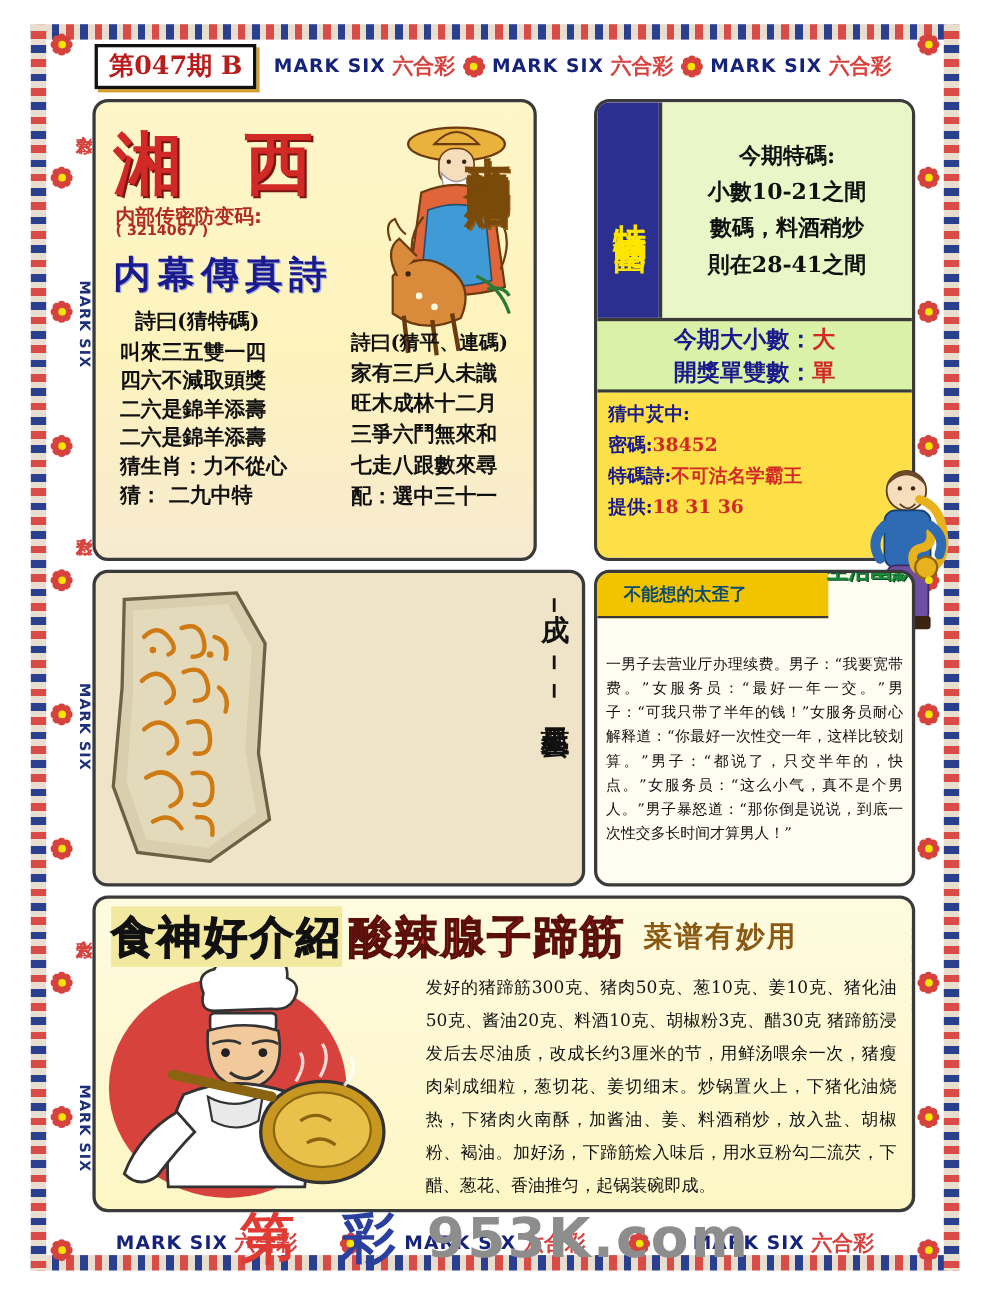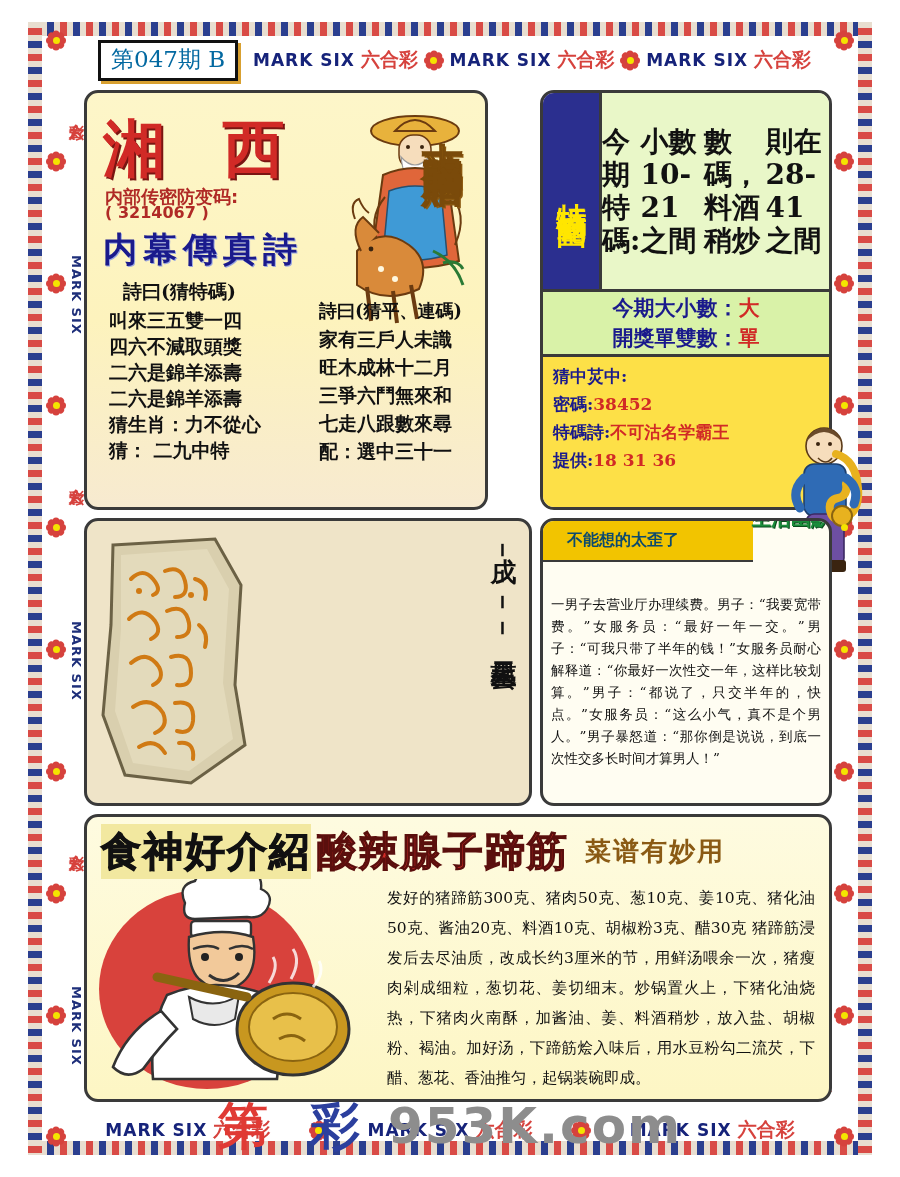--- a/index.html
+++ b/index.html
@@ -79,24 +79,23 @@
   .rail .vtxt.red { color:#d6423d; font-size:15px; }
 
   
   .header {
     position:absolute; left:86px; right:86px; top:38px; height:44px;
     display:flex; align-items:center;
   }
   .issue-box {
     background:#ffffff; border:3px solid #111; padding:1px 10px 3px 10px;
     font-family:"DejaVu Serif","Liberation Serif",serif;
-    font-weight:normal; font-size:23px; color:#0369a1; white-space:nowrap;
+    font-weight:bold; font-size:23px; color:#b91c1c; white-space:nowrap;
     box-shadow: 3px 3px 0 #d8a030;
     margin-right:12px;
-    margin-left:12px;
   }
   .marksix-run { flex:1; display:flex; align-items:center; justify-content:space-around; }
   .ms-unit { display:flex; align-items:center; gap:6px; }
   .ms-en { font-weight:bold; font-size:17px; color:#16237a; letter-spacing:1px; }
   .ms-cn { font-weight:bold; font-size:19px; color:#d6423d; }
 
   
   .footer {
     position:absolute; left:86px; right:86px; bottom:30px; height:34px;
     display:flex; align-items:center; justify-content:space-around;
@@ -134,21 +133,21 @@
     font-weight:bold; font-size:62px; color:#d12a26;
     letter-spacing:18px;
     text-shadow: 2px 2px 0 #7a1512;
   }
   .brand-sub {
     position:absolute; left:18px; top:92px;
     font-size:18px; color:#b02a26; font-weight:bold;
   }
   .brand-code {
     position:absolute; left:18px; top:110px;
-    font-size:16px; color:#b02a26; font-weight:bold;
+    font-size:13px; color:#b02a26; font-weight:bold;
   }
   .brand-second {
     position:absolute; left:16px; top:134px;
     font-family:"DejaVu Serif","Liberation Serif",serif;
     font-weight:bold; font-size:34px; color:#1a1a8c;
     letter-spacing:6px;
     text-shadow:1px 1px 0 #9aa6e0;
   }
   .poem-label {
     position:absolute; left:36px; top:186px;
@@ -194,23 +193,23 @@
   }
   .tm-strip span {
     writing-mode: vertical-rl;
     font-family:"DejaVu Serif","Liberation Serif",serif;
     font-weight:bold; font-size:30px; letter-spacing:6px;
     color:#ffe600;
   }
   .tm-box {
     position:absolute; left:56px; top:0; right:0; height:196px;
     background:#e9f7c8; border-left:3px solid #3a3a3a;
-    display:flex; flex-direction:row; align-items:center; justify-content:center;
-    font-family:"DejaVu Serif","Liberation Serif",serif;
-    font-weight:bold; font-size:28px; line-height:33px; color:#111;
+    display:flex; flex-direction:column; align-items:center; justify-content:center;
+    font-family:"DejaVu Serif","Liberation Serif",serif;
+    font-weight:bold; font-size:20px; line-height:33px; color:#111;
   }
   .row-green {
     position:absolute; left:0; right:0; top:196px; height:68px;
     background:#d9f2a8; border-top:3px solid #3a3a3a; border-bottom:3px solid #3a3a3a;
     display:flex; flex-direction:column; align-items:center; justify-content:center;
   }
   .row-green div {
     font-family:"DejaVu Serif","Liberation Serif",serif;
     font-weight:bold; font-size:21px; color:#1a1a8c; line-height:30px;
   }

